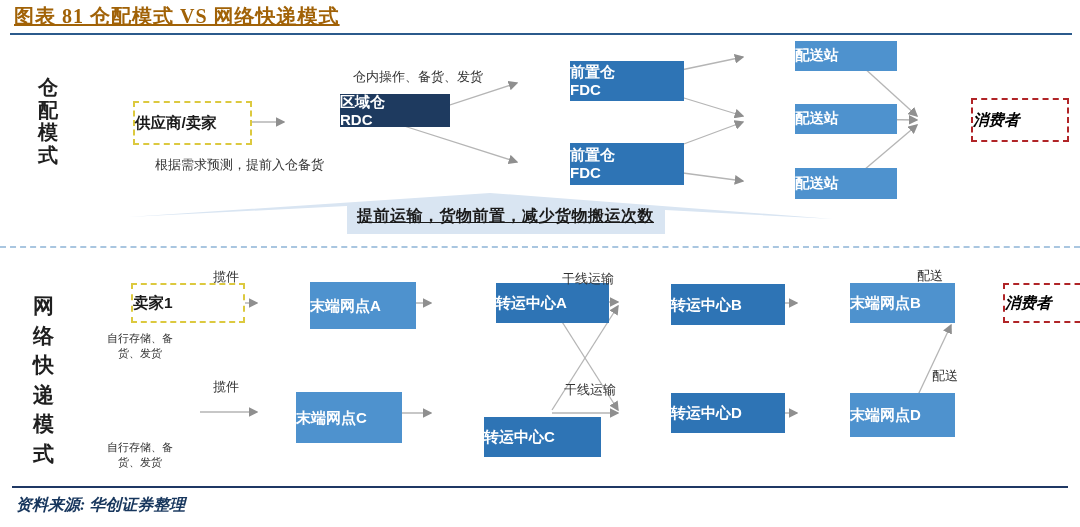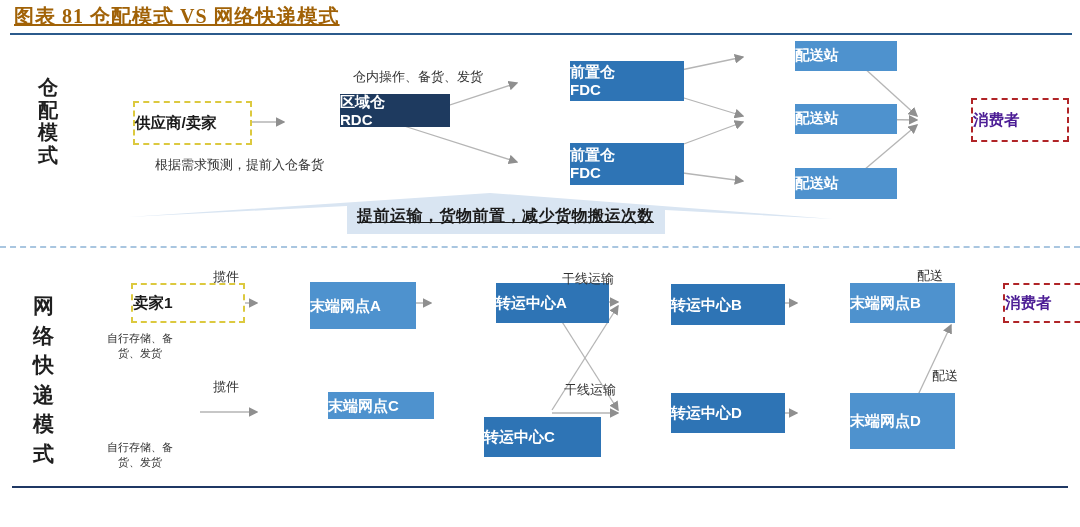--- a/index.html
+++ b/index.html
@@ -16,21 +16,21 @@
   .vlabel.bot { left:33px; top:291px; width:26px; font-size:21px; line-height:29.5px; }
 
   .node { position:absolute; display:flex; flex-direction:column; align-items:flex-start; justify-content:center;
           text-align:center; font-weight:bold; color:#ffffff; line-height:1.18;margin-left:48px; }
   .node .t { font-size:15px; }
   .node.small .t { font-size:14.5px; }
   .node.dark  { background:#1E3A5F; }
   .node.mid   { background:#2E74B5; }
   .node.light { background:#4E92CE; }
   .node.dashY { background:#ffffff; border:2px dashed #DCC93F; color:#1a1a1a; }
-  .node.dashR { background:#ffffff; border:2px dashed #B02427; color:#4c1d95; }
+  .node.dashR { background:#ffffff; border:2px dashed #B02427; color:#000000;font-style:italic; }
   .node.dashY .t, .node.dashR .t { font-size:15.5px; }
 
   .lbl { position:absolute; font-size:13px; color:#333333; white-space:nowrap; }
   .note { position:absolute; font-size:11px; color:#333333; text-align:center;
           white-space:pre-line; line-height:1.35; }
 
   .banner-text { position:absolute; left:357px; top:206px; font-size:16px; font-weight:bold;
                  color:#1a1a1a; text-decoration:underline; white-space:nowrap; letter-spacing:0.5px; }
 
   .mid-divider { position:absolute; left:0; right:0; top:246px; border-top:2px dashed #A9C6E0; }
@@ -137,51 +137,52 @@
   </div>
   <div class="note" style="left:78px;top:331px;width:124px">自行存储、备
 货、发货</div>
 
   <div class="note" style="left:78px;top:440px;width:124px">自行存储、备
 货、发货</div>
 
   <div class="node light" style="left:262px;top:282px;width:106px;height:47px">
     <span class="t">末端网点A</span>
   </div>
-  <div class="node light" style="left:280px;top:392px;width:106px;height:27px">
+  <div class="node light" style="left:248px;top:392px;width:106px;height:51px">
     <span class="t">末端网点C</span>
   </div>
 
   <div class="node mid" style="left:448px;top:283px;width:113px;height:40px">
     <span class="t">转运中心A</span>
   </div>
   <div class="node mid" style="left:436px;top:417px;width:117px;height:40px">
     <span class="t">转运中心C</span>
   </div>
 
   <div class="node mid" style="left:623px;top:284px;width:114px;height:41px">
     <span class="t">转运中心B</span>
   </div>
   <div class="node mid" style="left:623px;top:393px;width:114px;height:40px">
     <span class="t">转运中心D</span>
   </div>
 
   <div class="node light" style="left:802px;top:283px;width:105px;height:40px">
     <span class="t">末端网点B</span>
   </div>
-  <div class="node light" style="left:802px;top:393px;width:105px;height:56px">
+  <div class="node light" style="left:802px;top:393px;width:105px;height:44px">
     <span class="t">末端网点D</span>
   </div>
 
   <div class="node dashR" style="left:955px;top:283px;width:98px;height:40px">
     <span class="t">消费者</span>
   </div>
 
   <div class="lbl" style="left:213px;top:268px">揽件</div>
   <div class="lbl" style="left:213px;top:378px">揽件</div>
   <div class="lbl" style="left:562px;top:270px">干线运输</div>
   <div class="lbl" style="left:564px;top:381px">干线运输</div>
   <div class="lbl" style="left:917px;top:267px">配送</div>
   <div class="lbl" style="left:932px;top:367px">配送</div>
 
   <div class="bottom-rule"></div>
+  <div class="source">资料来源: 华创证券整理</div>
 
 </div>
 
 </body></html>

